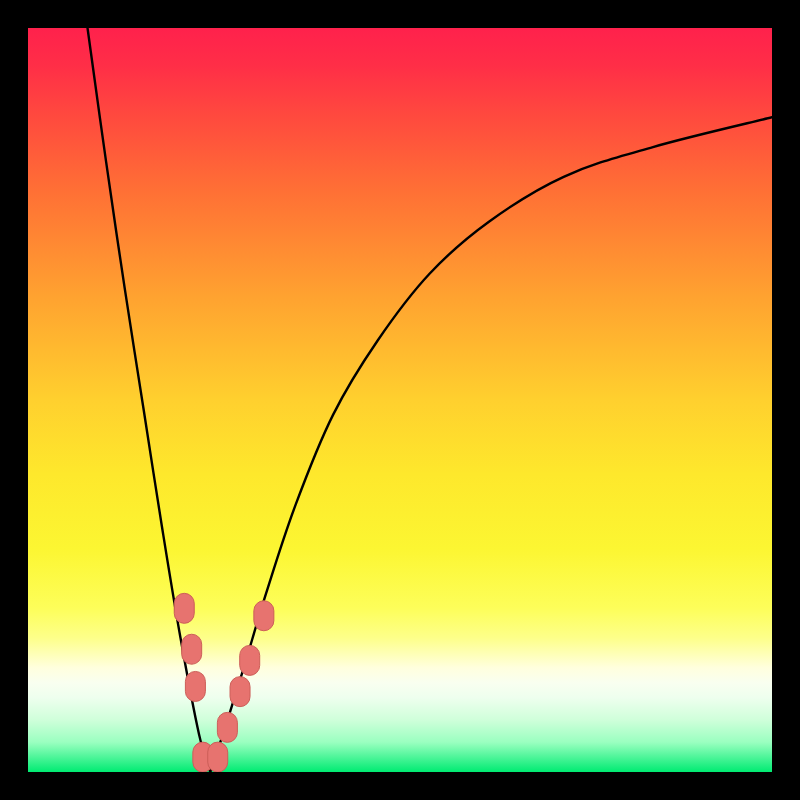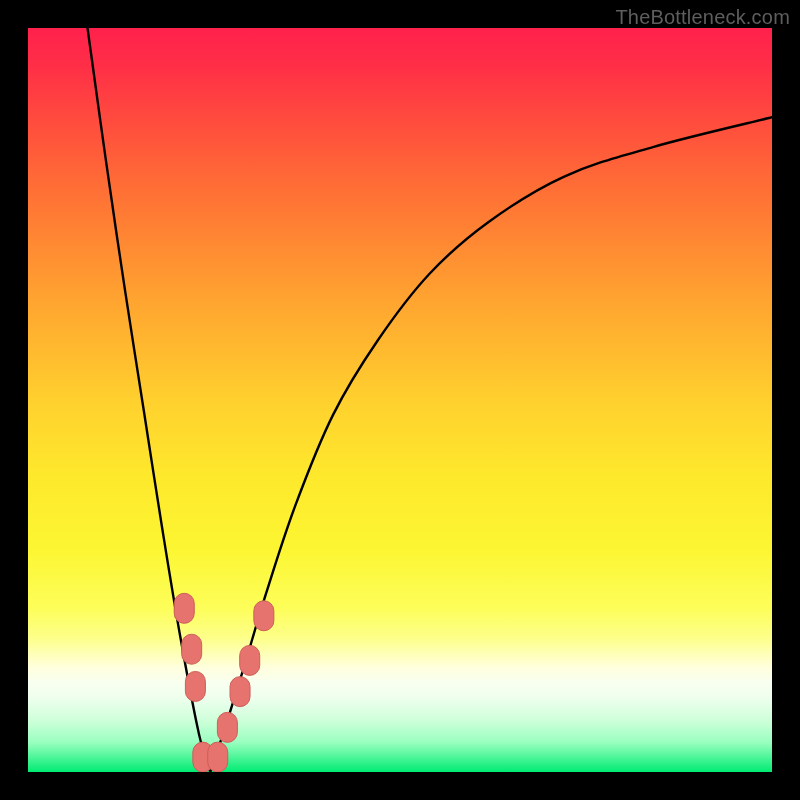--- a/index.html
+++ b/index.html
@@ -79,14 +79,13 @@
           <rect x="146.24" y="565.32" width="20.00" height="30.00" rx="10.00" ry="10.00" fill="#E7736F" stroke="#CC5E58" stroke-width="1"></rect>
           <rect x="164.84" y="714.12" width="20.00" height="30.00" rx="10.00" ry="10.00" fill="#E7736F" stroke="#CC5E58" stroke-width="1"></rect>
           <rect x="179.72" y="714.12" width="20.00" height="30.00" rx="10.00" ry="10.00" fill="#E7736F" stroke="#CC5E58" stroke-width="1"></rect>
           <rect x="189.39" y="684.36" width="20.00" height="30.00" rx="10.00" ry="10.00" fill="#E7736F" stroke="#CC5E58" stroke-width="1"></rect>
           <rect x="202.04" y="648.65" width="20.00" height="30.00" rx="10.00" ry="10.00" fill="#E7736F" stroke="#CC5E58" stroke-width="1"></rect>
           <rect x="211.71" y="617.40" width="20.00" height="30.00" rx="10.00" ry="10.00" fill="#E7736F" stroke="#CC5E58" stroke-width="1"></rect>
           <rect x="225.85" y="572.76" width="20.00" height="30.00" rx="10.00" ry="10.00" fill="#E7736F" stroke="#CC5E58" stroke-width="1"></rect>
         </g>
     </svg>
   </div>
-  <div class="watermark">TheBottleneck.com</div>
 </div>
 
 </body></html>

